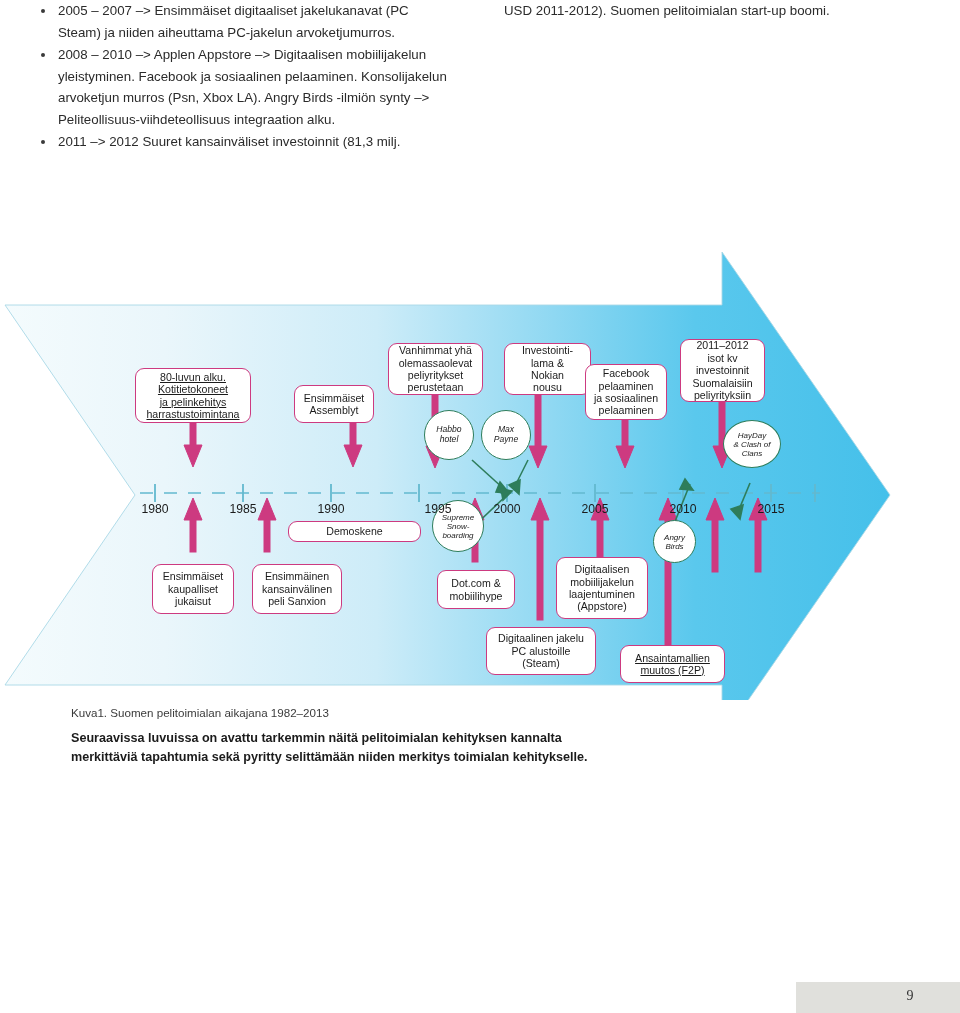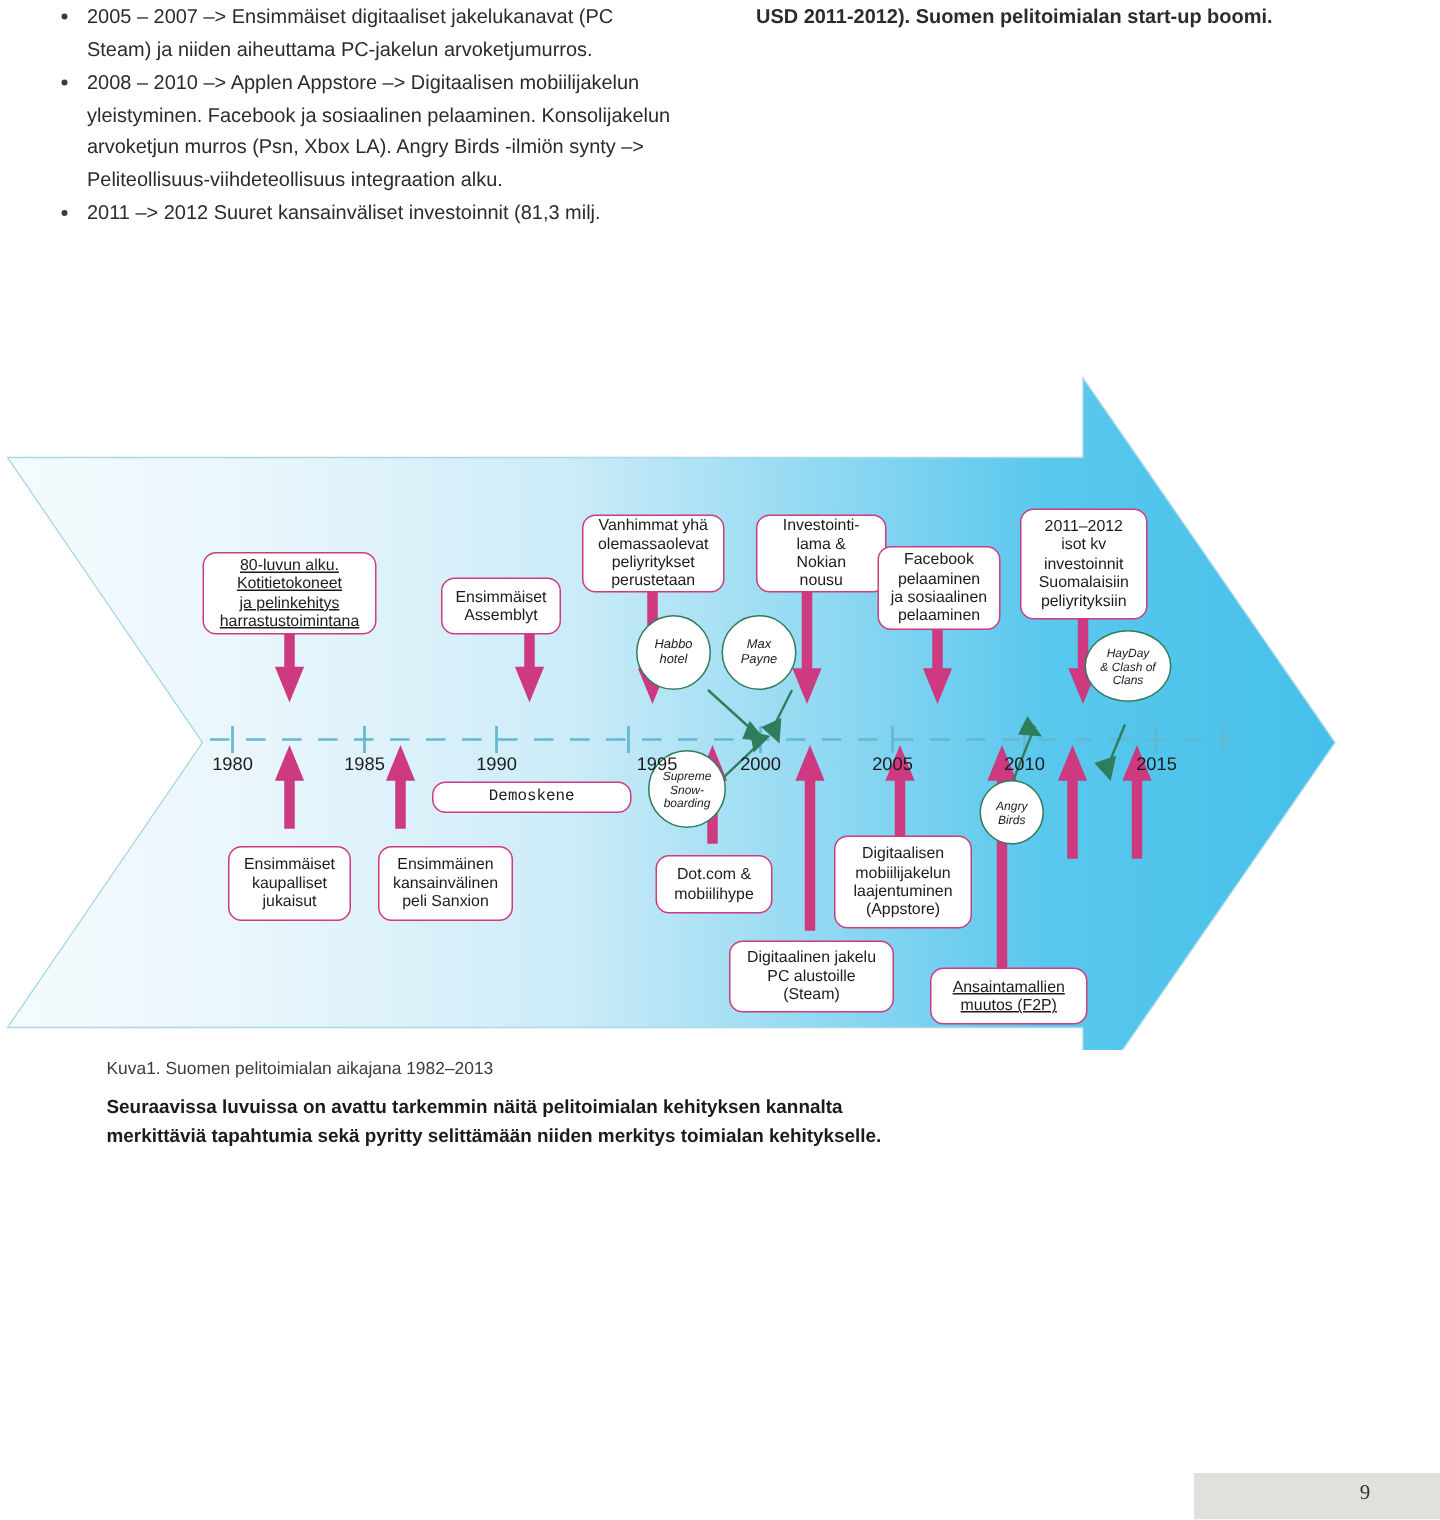--- a/index.html
+++ b/index.html
@@ -15,21 +15,21 @@
   .col.right{left:480px;width:470px;}
   ul.bl{list-style:none;margin:0;padding:0;}
   ul.bl li{
     position:relative;padding-left:24px;margin:0 0 1px 0;
     font-size:13.3px;line-height:21.5px;color:#2b2b2b;
   }
   ul.bl li .dot{
     position:absolute;left:7px;top:8.5px;width:4px;height:4px;
     border-radius:50%;background:#3a3a3a;
   }
-  .cont{padding-left:24px;font-size:13.3px;line-height:21.5px;color:#2b2b2b;font-weight:bold;}
+  .cont{padding-left:24px;font-size:13.3px;line-height:21.5px;color:#2b2b2b;}
 
   
   .arrowwrap{position:absolute;left:0;top:230px;width:960px;height:470px;}
   svg.arrow{display:block;}
 
   
   .diagram{position:absolute;left:0;top:230px;width:960px;height:470px;}
 
   .cbox{
     position:absolute;box-sizing:border-box;
@@ -229,21 +229,21 @@
 
   <div class="cbox" style="left:585px;top:120px;width:82px;height:56px;margin-top:14px;">
     <div>
       <div>Facebook</div>
       <div>pelaaminen</div>
       <div>ja sosiaalinen</div>
       <div>pelaaminen</div>
     </div>
   </div>
 
-  <div class="cbox" style="left:680px;top:109px;width:85px;height:74px;">
+  <div class="cbox" style="left:680px;top:109px;width:85px;height:63px;">
     <div>
       <div>2011–2012</div>
       <div>isot kv</div>
       <div>investoinnit</div>
       <div>Suomalaisiin</div>
       <div>peliyrityksiin</div>
     </div>
   </div>
 
   <div class="ell" style="left:424px;top:180px;width:50px;height:50px;">
@@ -281,21 +281,21 @@
 
   <div class="yr" style="left:125px;top:272px;">1980</div>
   <div class="yr" style="left:213px;top:272px;">1985</div>
   <div class="yr" style="left:301px;top:272px;">1990</div>
   <div class="yr" style="left:408px;top:272px;">1995</div>
   <div class="yr" style="left:477px;top:272px;">2000</div>
   <div class="yr" style="left:565px;top:272px;">2005</div>
   <div class="yr" style="left:653px;top:272px;">2010</div>
   <div class="yr" style="left:741px;top:272px;">2015</div>
 
-  <div class="cbox" style="left:288px;top:291px;width:133px;height:21px;font-family:Liberation Mono, monospace;">
+  <div class="cbox" style="left:288px;top:291px;width:133px;height:21px;">
     <div>Demoskene</div>
   </div>
 
   <div class="cbox" style="left:152px;top:334px;width:82px;height:50px;">
     <div>
       <div>Ensimmäiset</div>
       <div>kaupalliset</div>
       <div>jukaisut</div>
     </div>
   </div>

